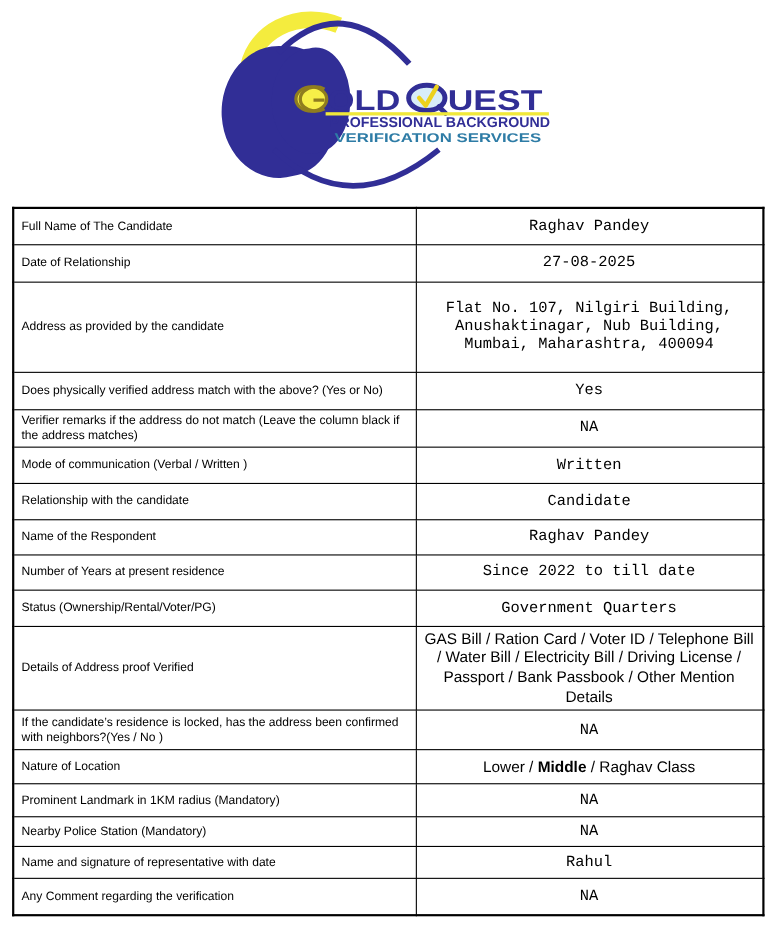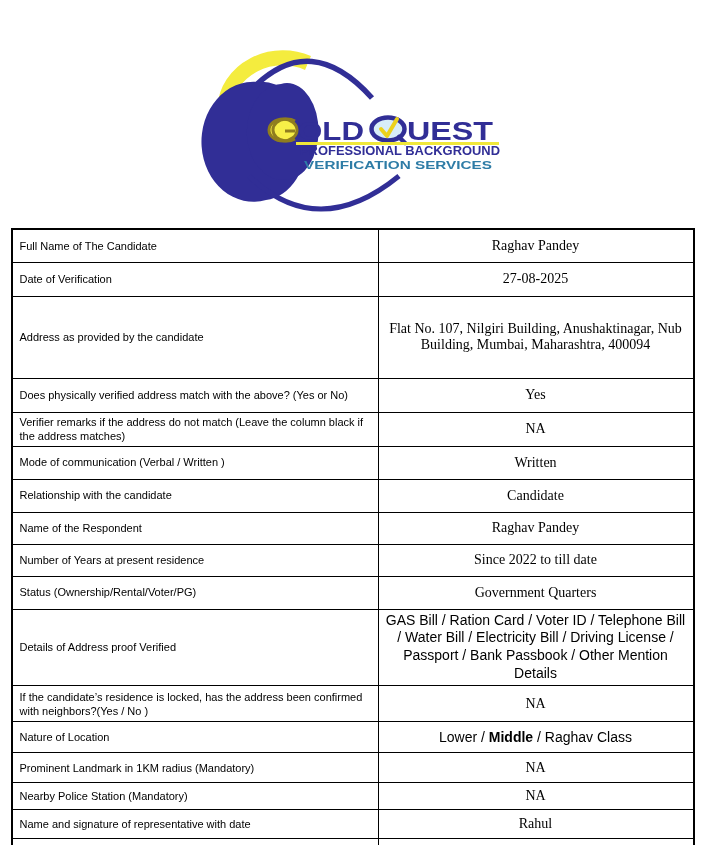--- a/index.html
+++ b/index.html
@@ -1,23 +1,23 @@
 <!DOCTYPE html>
 <html><head>
 <meta charset="utf-8">
 <style>
   html,body{margin:0;padding:0;background:#ffffff;}
   body{width:705px;height:845px;overflow:hidden;font-family:"Liberation Sans",sans-serif;color:#000;}
-  .logo-wrap{padding-top:8px;margin-top:40px;}
+  .logo-wrap{padding-top:8px;}
   .logo{display:block;margin:0 auto;}
   table.vt{border-collapse:collapse;table-layout:fixed;width:684px;margin:14px auto 0 auto;border:2px solid #000;}
   table.vt td{border:1px solid #000;vertical-align:middle;overflow:hidden;}
   td.lbl{width:353px;padding:2px 5px 2px 7px;font-size:11px;line-height:1.28;font-family:"Liberation Sans",sans-serif;}
   td.val{text-align:center;padding:2px 4px;font-size:14px;}
-  .serif{font-family:Liberation Serif, serif;margin-left:20px;}
+  .serif{font-family:Liberation Mono, monospace;margin-left:20px;}
   .sans{font-family:Liberation Sans, sans-serif;}
   .small{font-size:13px;line-height:1.28;}
   .vt tr:nth-child(1){height:33px}
   .vt tr:nth-child(2){height:34px}
   .vt tr:nth-child(3){height:82px}
   .vt tr:nth-child(4){height:34px}
   .vt tr:nth-child(5){height:34px}
   .vt tr:nth-child(6){height:33px}
   .vt tr:nth-child(7){height:33px}
   .vt tr:nth-child(8){height:32px}
@@ -65,21 +65,21 @@
   </svg>
 </div>
 
 <table class="vt">
   <tbody>
     <tr>
       <td class="lbl">Full Name of The Candidate</td>
       <td class="val serif">Raghav Pandey</td>
     </tr>
     <tr>
-      <td class="lbl">Date of Verification</td>
+      <td class="lbl">Date of Relationship</td>
       <td class="val serif">27-08-2025</td>
     </tr>
     <tr>
       <td class="lbl">Address as provided by the candidate</td>
       <td class="val serif">Flat No. 107, Nilgiri Building, Anushaktinagar, Nub Building, Mumbai, Maharashtra, 400094</td>
     </tr>
     <tr>
       <td class="lbl">Does physically verified address match with the above? (Yes or No)</td>
       <td class="val serif">Yes</td>
     </tr>

